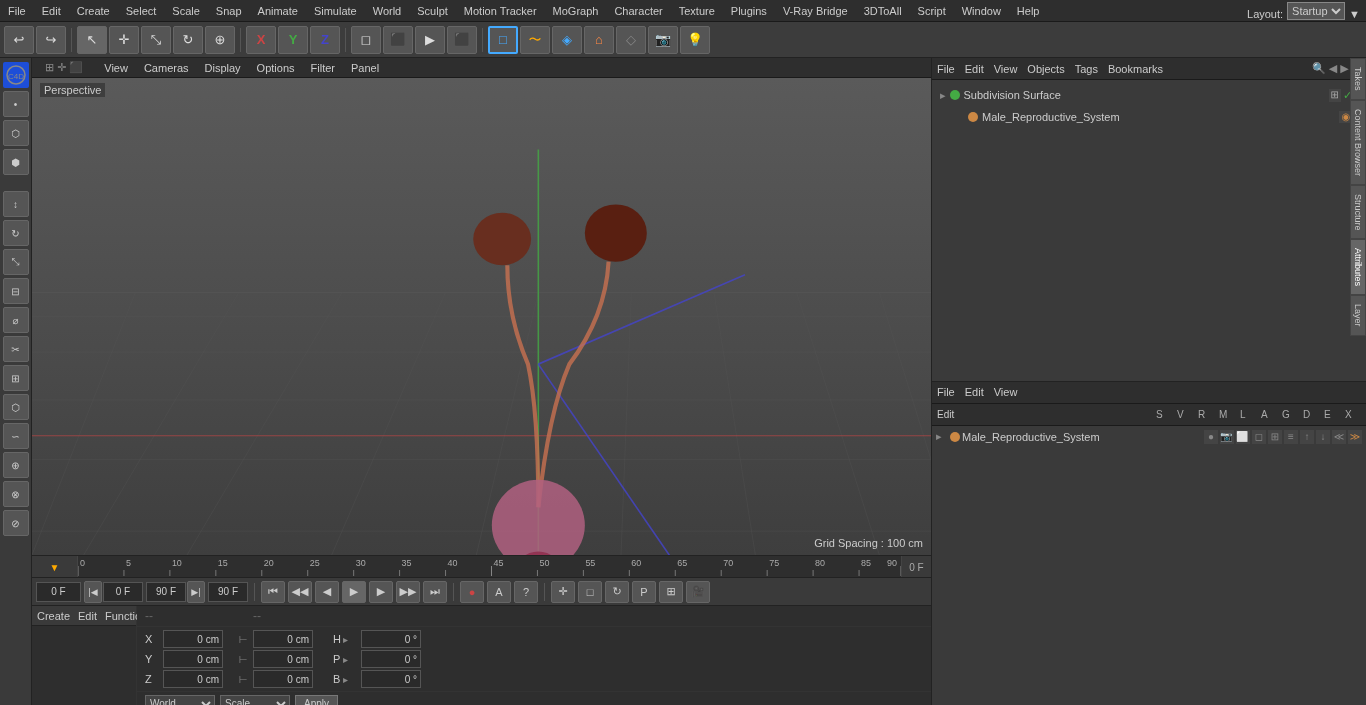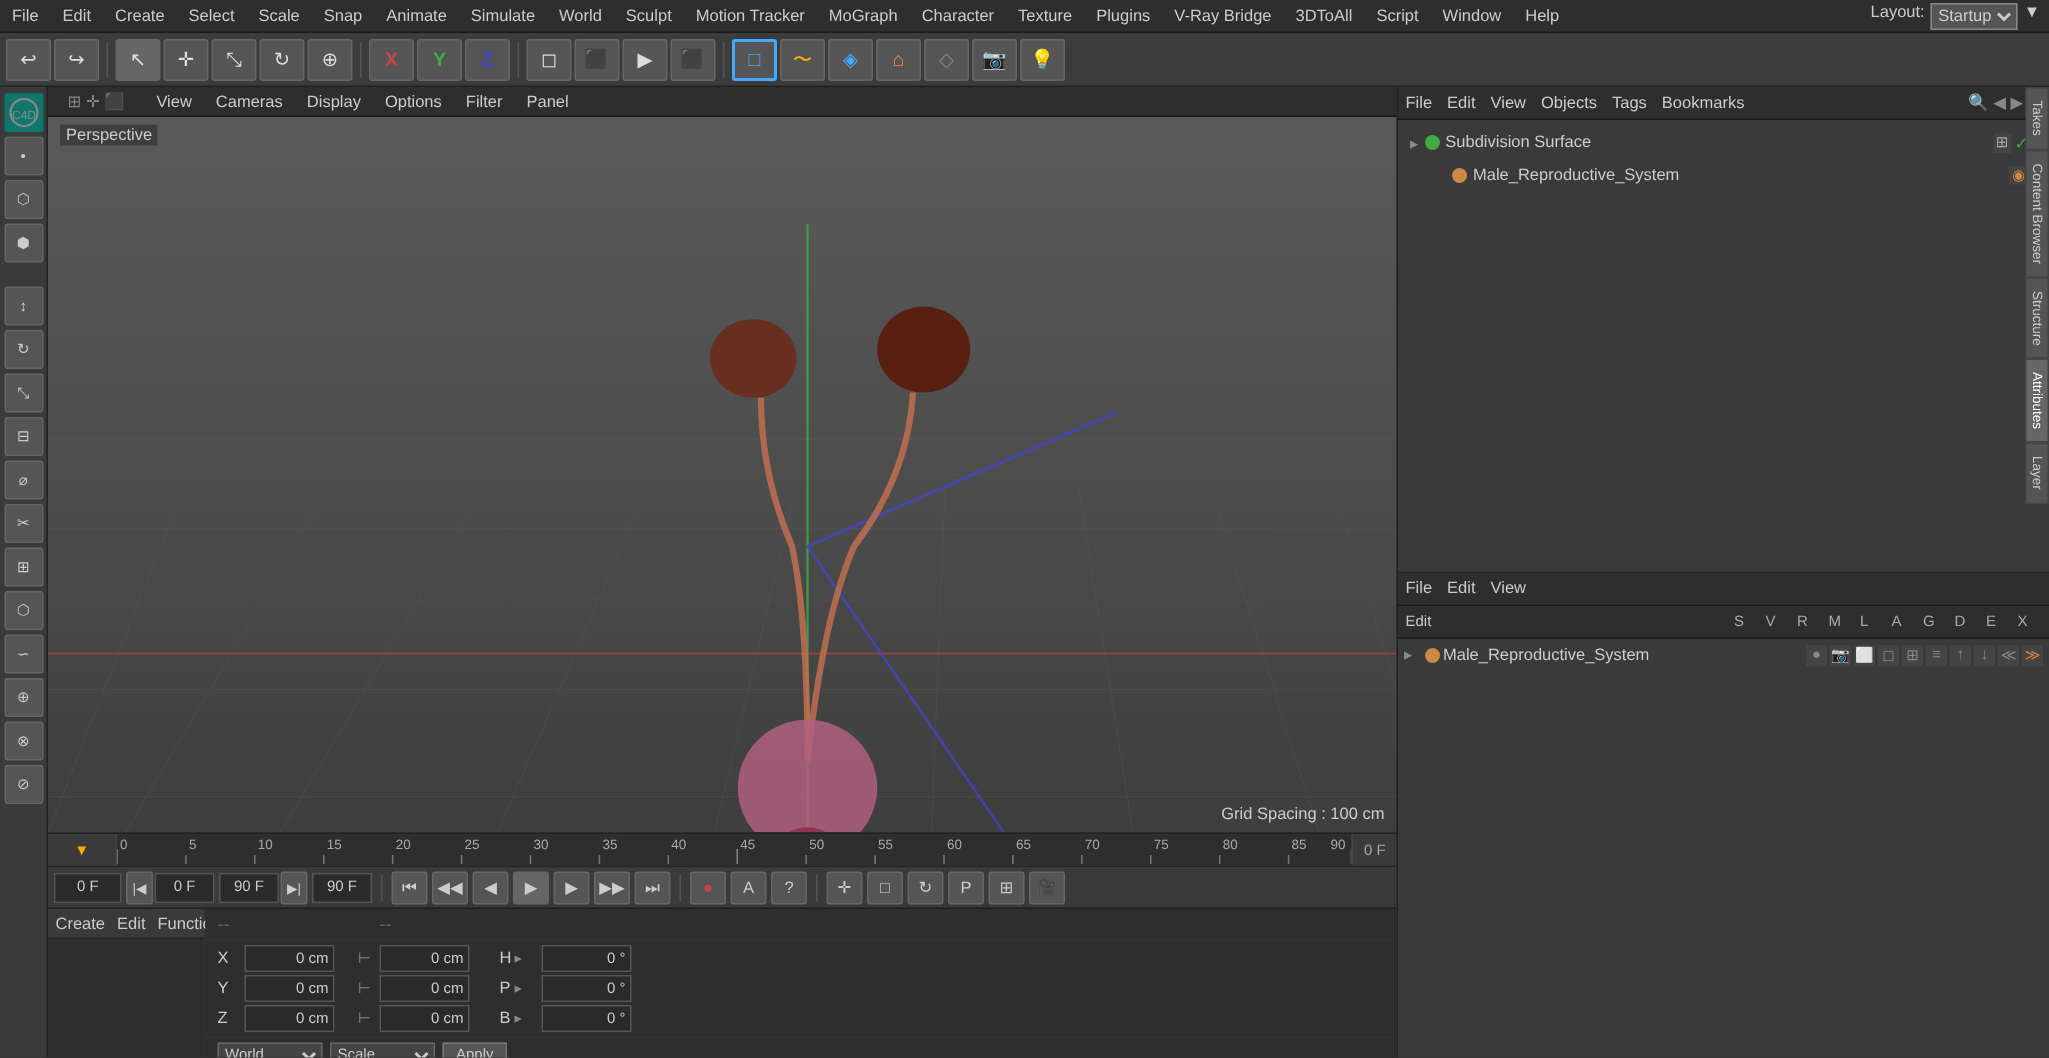--- a/index.html
+++ b/index.html
@@ -98,21 +98,21 @@
     <div class="menu-item">MoGraph</div>
     <div class="menu-item">Character</div>
     <div class="menu-item">Texture</div>
     <div class="menu-item">Plugins</div>
     <div class="menu-item">V-Ray Bridge</div>
     <div class="menu-item">3DToAll</div>
     <div class="menu-item">Script</div>
     <div class="menu-item">Window</div>
     <div class="menu-item">Help</div>
   </div>
-  <div style="display:flex; align-items:flex-start; padding:0 6px; gap:4px;margin-left:32px;">
+  <div style="display:flex; align-items:flex-end; padding:0 6px; gap:4px;margin-left:32px;">
     <span style="font-size:11px; color:#ccc;">Layout:</span>
     <select style="background:#555; color:#ccc; border:1px solid #888; font-size:11px; height:18px;">
       <option>Startup</option>
     </select>
     <span style="color:#ccc;">▼</span>
   </div>
 </div>
 
 <div id="main-toolbar">
   <div class="toolbar-btn">↩</div>
@@ -143,21 +143,21 @@
   <div class="toolbar-btn" style="color:#f84;">⌂</div>
   <div class="toolbar-btn" style="color:#888;">◇</div>
   <div class="toolbar-btn">📷</div>
   <div class="toolbar-btn">💡</div>
 </div>
 
 <div id="content" style="position:relative; display:flex; height:calc(705px - 22px - 36px);">
 
   <div id="left-sidebar">
 
-    <div class="side-btn" style="background:#0f766e; border:none;">
+    <div class="side-btn" style="background:#1d4ed8; border:none;">
       <svg width="20" height="20" viewBox="0 0 20 20">
           <circle cx="10" cy="10" r="9" fill="none" stroke="#888" stroke-width="1.5"></circle>
           <text x="10" y="14" text-anchor="middle" font-size="8" fill="#888">C4D</text>
         </svg>
     </div>
     <div class="side-btn">•</div>
     <div class="side-btn">⬡</div>
     <div class="side-btn">⬢</div>
     <div class="side-btn" style="background:transparent; border:none; height:10px;"></div>
     <div class="side-btn">↕</div>

